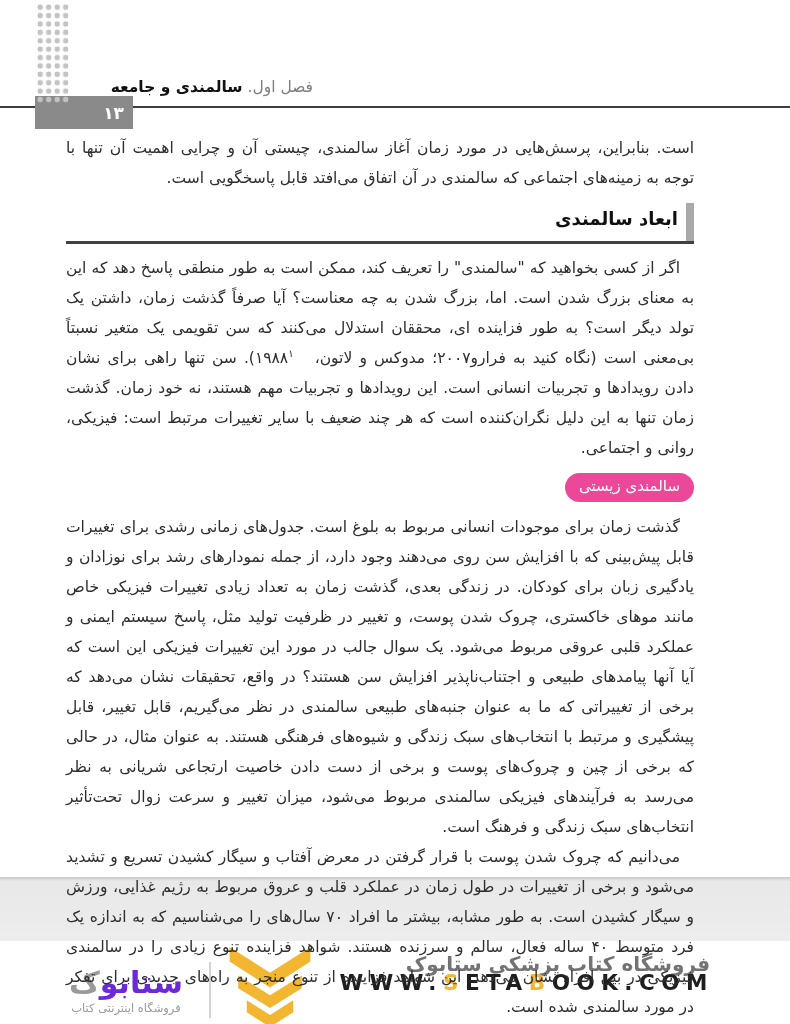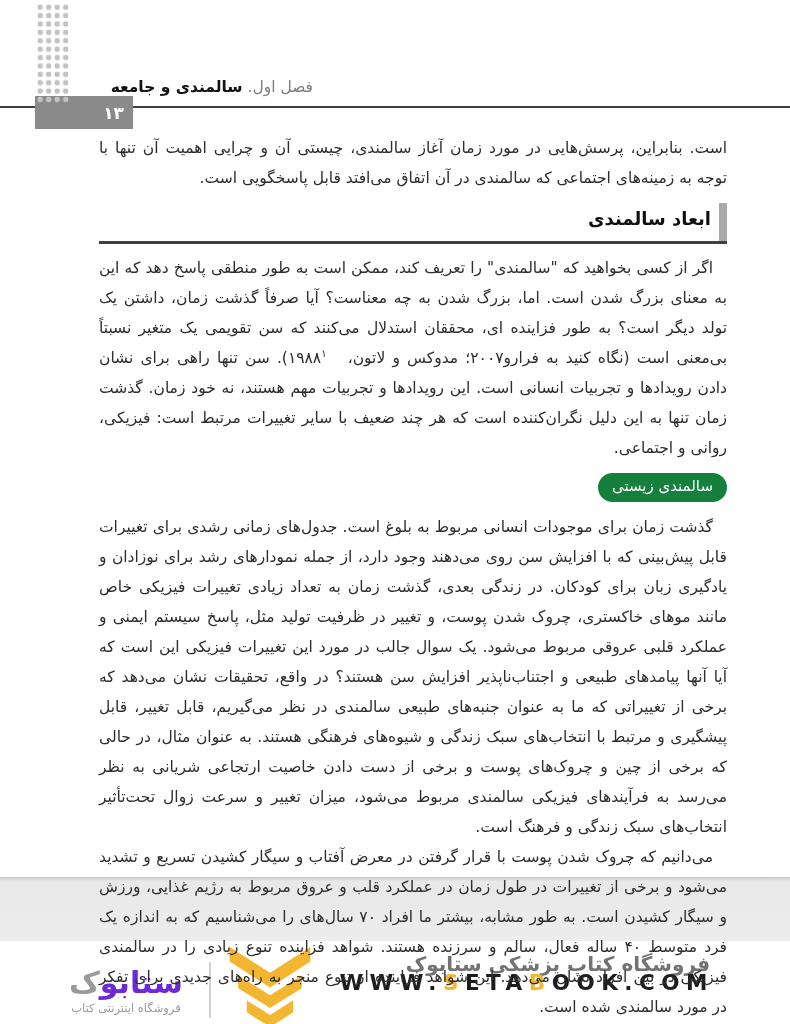--- a/index.html
+++ b/index.html
@@ -19,28 +19,28 @@
     font-size:15.5px;line-height:22px;white-space:nowrap;}
   .chapter-label{color:#7d7d7d;}
   .chapter-name{font-weight:bold;color:#111111;}
   .header-rule{position:absolute;left:0;top:106px;width:790px;height:2px;background:#3d3d3d;}
 
   
   .scan-band{position:absolute;left:0;top:877px;width:790px;height:64px;
     background:linear-gradient(180deg,#c7c7c7 0px,#e8e8e8 4px,#ededed 100%);}
 
   
-  .body-text{position:absolute;right:63px;top:133px;width:628px;direction:rtl;
+  .body-text{position:absolute;right:96px;top:133px;width:628px;direction:rtl;
     text-align:justify;font-size:15.5px;line-height:30px;color:#2d2d2d;z-index:3;}
   .body-text p{margin:0;}
   .body-text p.indent{text-indent:14px;}
   .section-heading{position:relative;margin:11px 0 9px;padding:2px 16px 9px 0;
     border-bottom:3px solid #404040;font-size:18px;font-weight:bold;color:#101010;line-height:26px;}
   .heading-accent-bar{position:absolute;right:0;top:-1px;width:8px;height:38px;background:#a9a9a9;}
-  .pill{display:block;width:fit-content;background:#15803d;color:#ffffff;
+  .pill{display:block;width:fit-content;background:#ec4899;color:#ffffff;
     font-size:15px;line-height:25px;padding:1px 14px 3px;border-radius:15px;margin:10px 0;}
   .footnote-mark{display:inline-block;font-size:10px;line-height:10px;
     position:relative;top:-6px;color:#2d2d2d;}
 
   
   .store-name{position:absolute;right:80px;top:952px;direction:rtl;
     font-size:20px;font-weight:bold;color:#737373;}
   .site-url{position:absolute;right:76px;top:970px;font-size:21.5px;font-weight:bold;
     letter-spacing:6.5px;color:#1e1e1e;white-space:nowrap;}
   .url-accent{color:#f2b631;}

